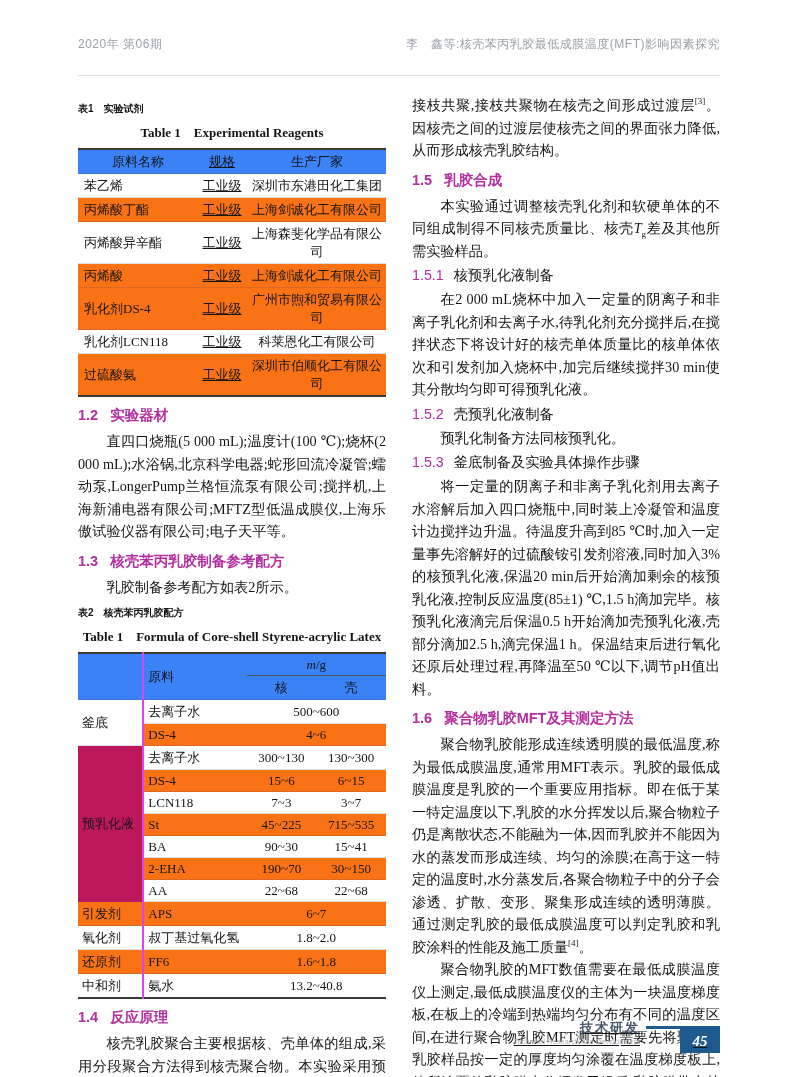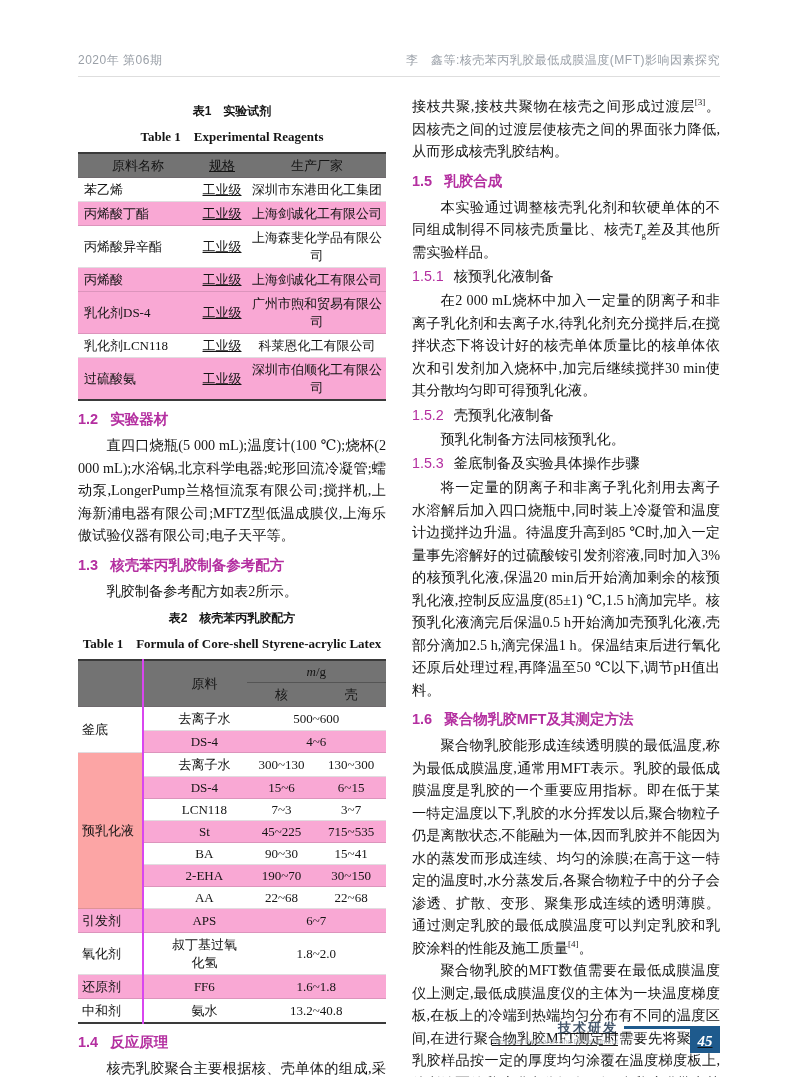--- a/index.html
+++ b/index.html
@@ -3,21 +3,21 @@
 <meta charset="utf-8">
 <style>
   * { margin:0; padding:0; box-sizing:border-box; }
   html,body { background:#fff; }
   .page {
     width:794px; height:1077px; background:#ffffff; position:relative;
     font-family:"Liberation Serif","DejaVu Serif",serif; color:#141414;
     overflow:hidden;
   }
   .header {
-    margin:16px 74px 0 78px; padding-top:36px; padding-bottom:7px;
+    margin:0 74px 0 78px; padding-top:36px; padding-bottom:22px;
     border-bottom:1px solid #dedede;
     display:flex; justify-content:space-between; align-items:flex-end;
     font-family:"Liberation Sans","DejaVu Sans",sans-serif;
     font-size:12px; color:#9aa0a8; letter-spacing:0.5px;
   }
   .columns { display:flex; gap:26px; padding:18px 74px 0 78px; }
   .col { width:310px; }
 
   
   .sec-h {
@@ -33,55 +33,55 @@
     font-size:14.2px; line-height:22.5px; text-align:justify;
     text-indent:2em; color:#141414;
   }
   .para.noindent { text-indent:0; }
   .para sup { font-size:9px; vertical-align:super; line-height:0; }
   .para sub { font-size:9px; vertical-align:sub; line-height:0; }
   .para .ital { font-style:italic; }
 
   
   .tbl-title-cn {
-    text-align:center; font-weight:bold; font-size:12px;
+    text-align:left; font-weight:bold; font-size:10px;
     font-family:"Liberation Sans","DejaVu Sans",sans-serif; margin-top:8px;
   }
   .tbl-title-en { text-align:center; font-weight:bold; font-size:13px; margin:8px 0 6px 0; }
   table { width:100%; border-collapse:collapse; font-size:13px;
           border-top:2px solid #3a3a3a; border-bottom:2px solid #3a3a3a; }
   td, th { padding:2.5px 4px; font-weight:normal; vertical-align:middle; }
   tr { border-bottom:1px solid rgba(90,60,85,0.18); }
   tr:last-child { border-bottom:none; }
-  .hdr { background:#737373; }
-  .pr  { background:#f9a8d4;margin-top:20px; }
+  .hdr { background:#3b82f6; }
+  .pr  { background:#f97316;margin-top:20px; }
   
   .t1-c0 { text-align:left; width:118px; padding-left:6px; }
   .t1-c1 { text-align:center; width:52px;text-decoration:underline; }
   .t1-c2 { text-align:center; }
   .t1 th { text-align:center; }
   
   .t2-grp { text-align:left; width:66px; padding-left:4px; border-right:2px solid #d946ef; }
-  .t2-grp.pink { background:#fca5a5; }
-  .t2-nm  { text-align:center; width:104px; padding-left:22px; }
+  .t2-grp.pink { background:#be185d; }
+  .t2-nm  { text-align:left; width:104px; padding-left:4px; }
   .t2-v   { text-align:center; width:70px; }
   .t2 .mg { text-align:center; border-bottom:1px solid #555; }
   .t2 .hc { text-align:center; }
 
   
   .footer { position:absolute; right:74px; bottom:24px; display:flex; align-items:flex-start;text-decoration:underline; }
   .f-text { text-align:right; margin-right:6px; padding-top:2px; }
   .f-cn { font-family:"Liberation Sans","DejaVu Sans",sans-serif; font-weight:bold;
           font-size:13px; color:#44566b; letter-spacing:2px; }
   .f-en { font-size:7.5px; color:#b2b8be; font-family:"Liberation Sans","DejaVu Sans",sans-serif; }
   .f-right { border-top:3px solid #1e5a8d; padding-left:34px; margin-top:9px; }
-  .f-box { width:30px; height:24px; background:#1e5a8d; color:#fff;
+  .f-box { width:40px; height:24px; background:#1e5a8d; color:#fff;
            font-style:italic; font-weight:bold; font-size:15px;
            display:flex; align-items:center; justify-content:center;
-           font-family:"Liberation Serif","DejaVu Serif",serif;margin-left:32px; }
+           font-family:"Liberation Serif","DejaVu Serif",serif; }
 </style>
 </head>
 <body>
 
 <div class="page">
 
   <div class="header">
     <span>2020年  第06期</span>
     <span>李　鑫等:核壳苯丙乳胶最低成膜温度(MFT)影响因素探究</span>
   </div>

